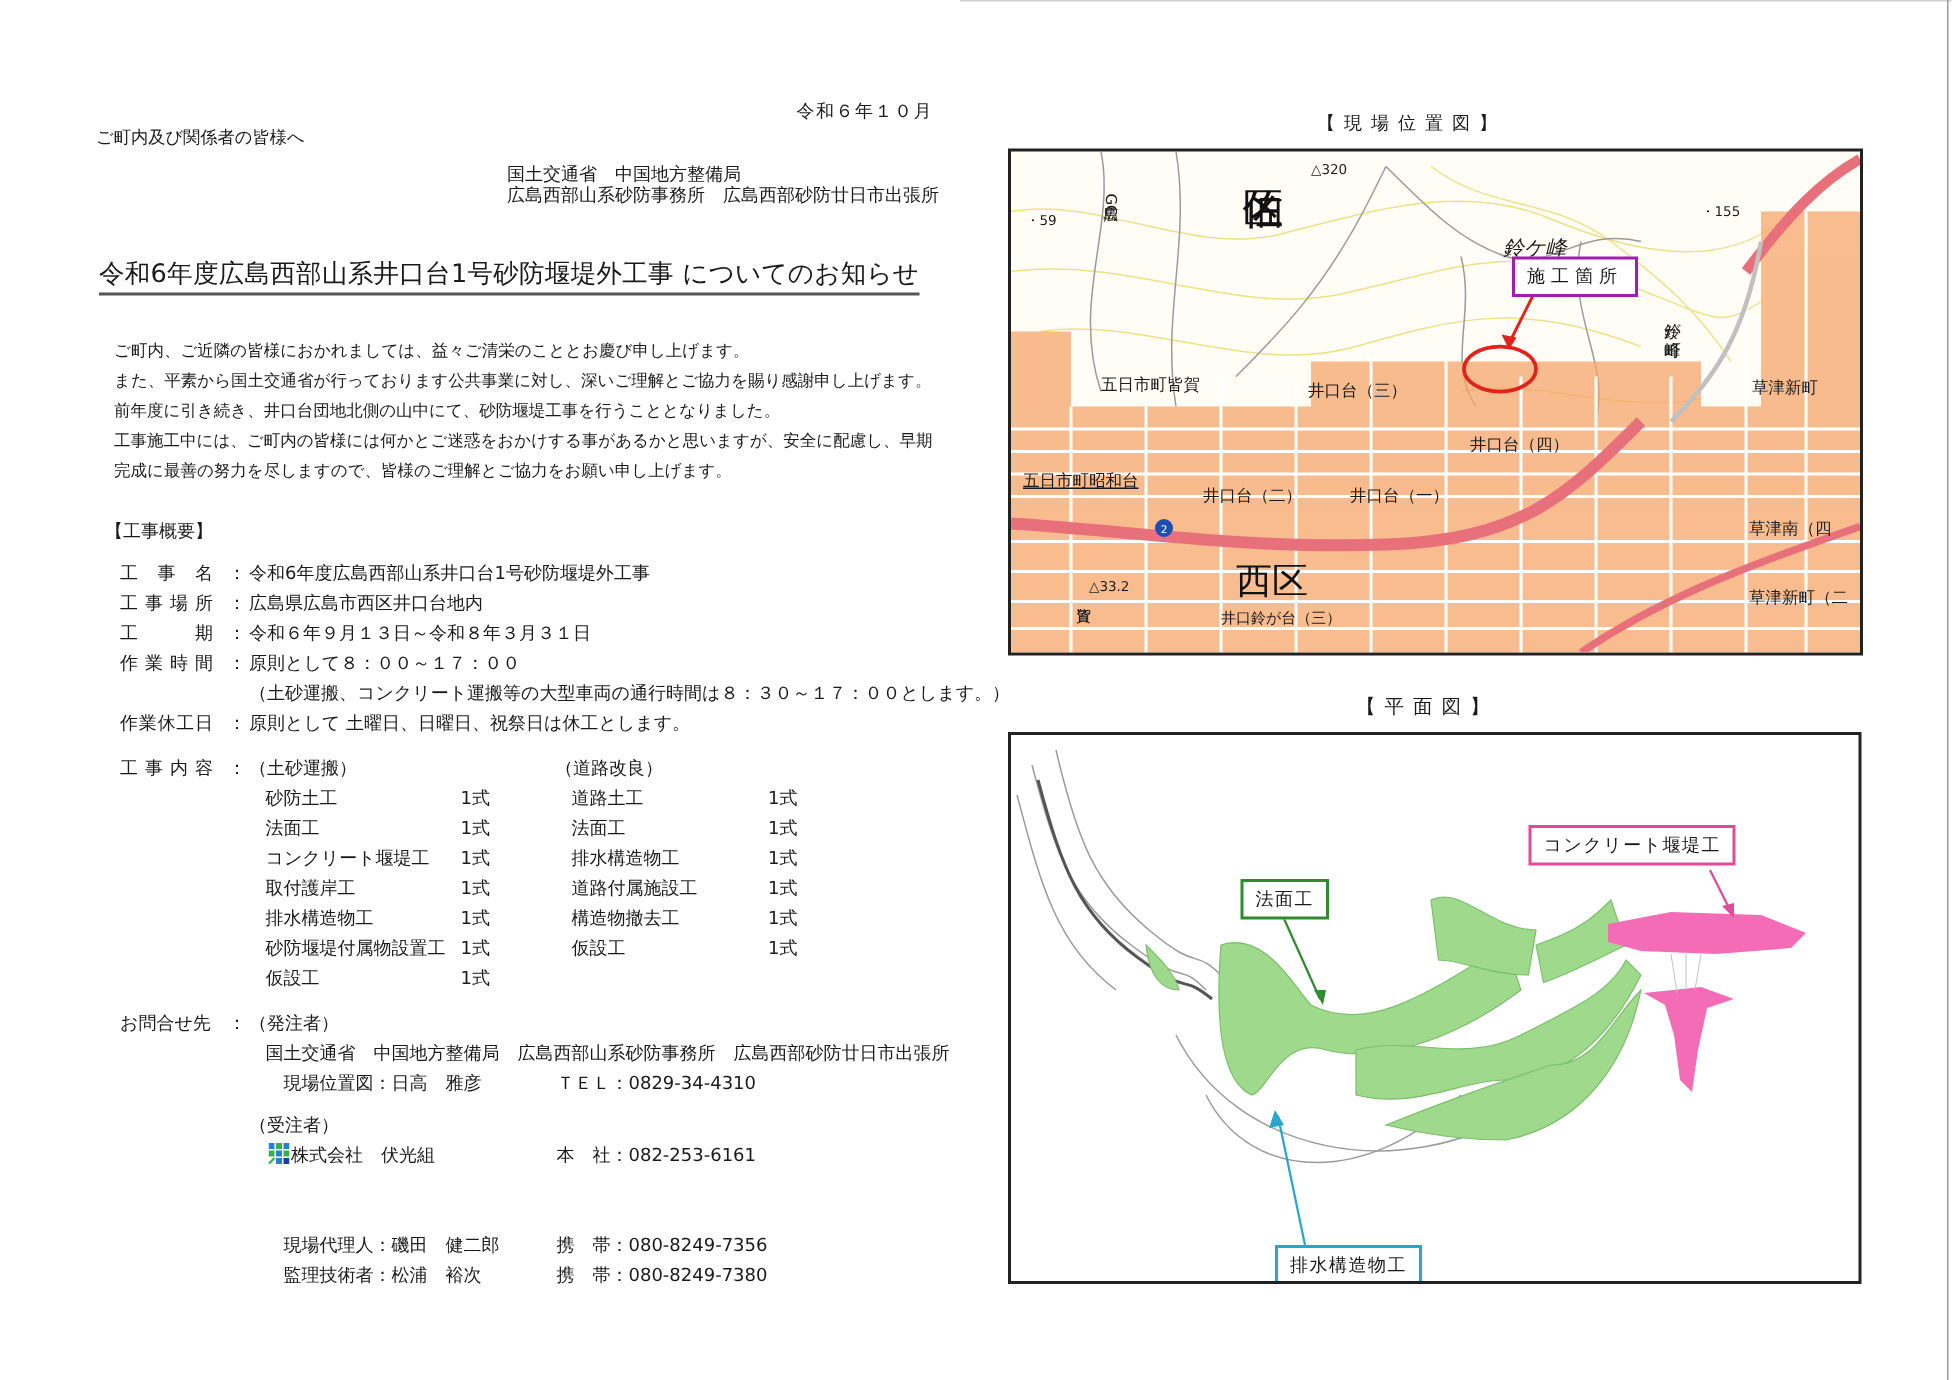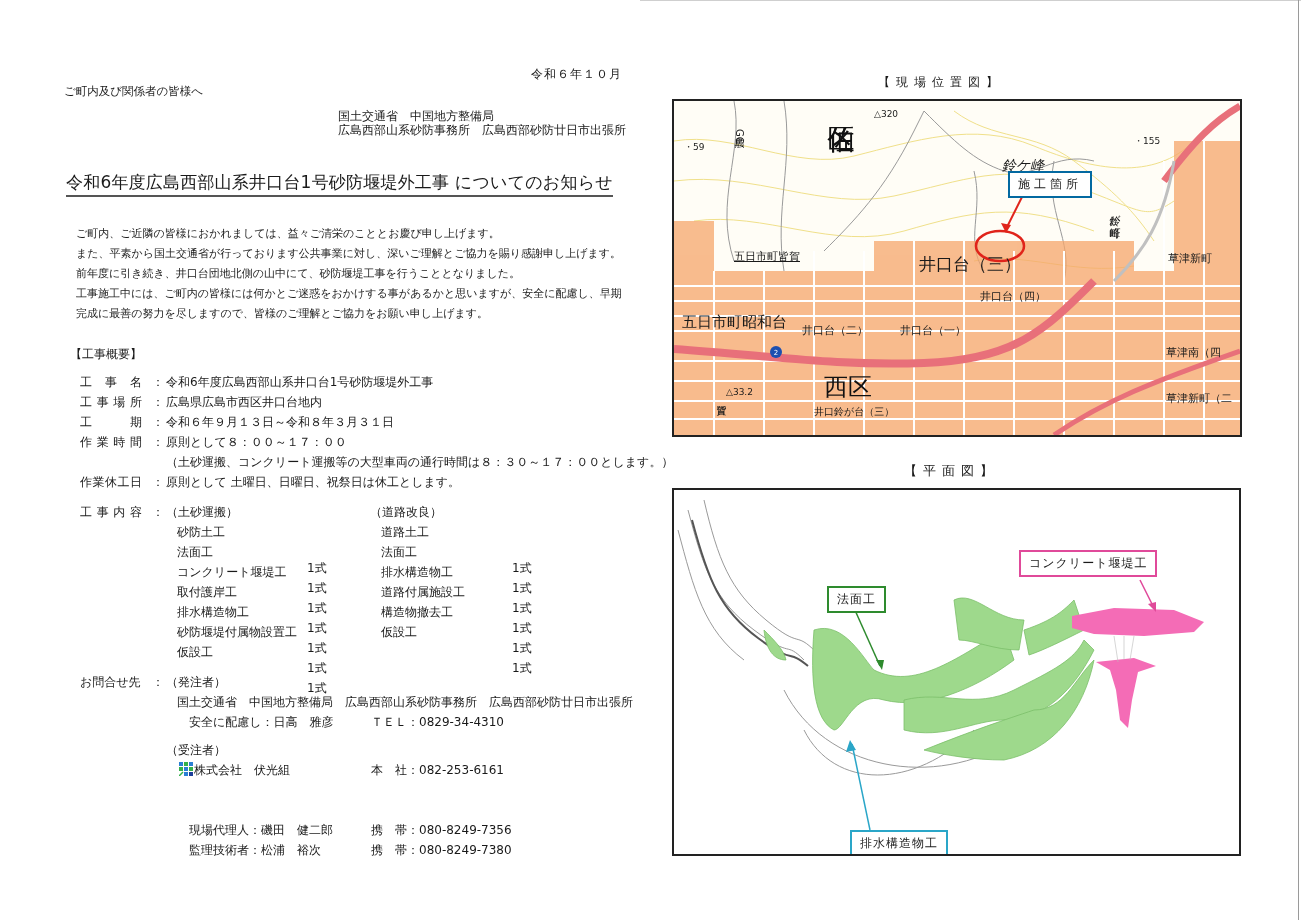--- a/index.html
+++ b/index.html
@@ -20,21 +20,21 @@
     left:66px; top:171px; font-size:17px; letter-spacing:0.2px;
     padding-bottom:1px; border-bottom:2px solid #555;
   }
   .greet { left:76px; font-size:11px; }
   .section-h { left:70px; top:346px; font-size:12px; }
   .ov-label { left:80px; width:82px; font-size:12px; display:flex; justify-content:space-between; }
   .ov-colon { left:152px; font-size:12px; }
   .ov-val { left:166px; font-size:12px; }
   .work-head { font-size:12px; }
   .work-item { font-size:12px; }
-  .work-qty { font-size:12px;margin-top:36px; }
+  .work-qty { font-size:12px; }
   .contact { font-size:12px; }
 
   .map-caption { left:878px; top:74px; font-size:12px; letter-spacing:6px; }
   .plan-caption { left:904px; top:462px; font-size:13px; letter-spacing:6px; }
 
   .map-box {
     position:absolute; left:672px; top:99px; width:566px; height:334px;
     border:2px solid #222; overflow:hidden; background:#fffdf6;
   }
   .plan-box {
@@ -148,21 +148,21 @@
 <div class="abs work-qty" style="left:512px; top:584px">1式</div>
 <div class="abs work-item" style="left:381px; top:604px">構造物撤去工</div>
 <div class="abs work-qty" style="left:512px; top:604px">1式</div>
 <div class="abs work-item" style="left:381px; top:624px">仮設工</div>
 <div class="abs work-qty" style="left:512px; top:624px">1式</div>
 
 <div class="abs contact" style="left:80px; top:674px">お問合せ先</div>
 <div class="abs contact" style="left:152px; top:674px">：</div>
 <div class="abs contact" style="left:166px; top:674px">（発注者）</div>
 <div class="abs contact" style="left:177px; top:694px">国土交通省　中国地方整備局　広島西部山系砂防事務所　広島西部砂防廿日市出張所</div>
-<div class="abs contact" style="left:189px; top:714px">安全に配慮し：日高　雅彦</div>
+<div class="abs contact" style="left:189px; top:714px">現場位置図：日高　雅彦</div>
 <div class="abs contact" style="left:371px; top:714px">ＴＥＬ：0829-34-4310</div>
 <div class="abs contact" style="left:166px; top:742px">（受注者）</div>
 <div class="abs contact" style="left:179px; top:762px">
   <svg class="logo" viewBox="0 0 14 14">
     <rect x="0" y="0" width="4" height="4" fill="#2a7fd4"></rect>
       <rect x="5" y="0" width="4" height="4" fill="#35b04a"></rect>
     <rect x="10" y="0" width="4" height="4" fill="#2a7fd4"></rect>
       <rect x="0" y="5" width="4" height="4" fill="#35b04a"></rect>
     <rect x="5" y="5" width="4" height="4" fill="#2a7fd4"></rect>
       <rect x="10" y="5" width="4" height="4" fill="#35b04a"></rect>
@@ -234,36 +234,36 @@
 
     <ellipse cx="326" cy="145" rx="24" ry="15" fill="none" stroke="#e0241b" stroke-width="2.5"></ellipse>
     <line x1="352" y1="88" x2="332" y2="128" stroke="#e0241b" stroke-width="2"></line>
     <polygon points="332,132 327,122 337,124" fill="#e0241b"></polygon>
   </svg>
   <div class="abs" style="left:150px; top:4px; font-size:27px; line-height:34px; writing-mode:vertical-rl; color:#111;">佐伯区</div>
   <div class="abs" style="left:150px; top:270px; font-size:24px; color:#111;">西区</div>
   <div class="abs" style="left:58px; top:28px; font-size:10px; writing-mode:vertical-rl;">広島GC</div>
   <div class="abs" style="left:328px; top:56px; font-size:14px; font-style:italic;">鈴ケ峰</div>
   <div class="abs" style="left:432px; top:106px; font-size:11px; writing-mode:vertical-rl;">鈴が峰町</div>
-  <div class="abs" style="left:60px; top:148px; font-size:11px;text-decoration:underline;">五日市町皆賀</div>
-  <div class="abs" style="left:8px; top:212px; font-size:15px;">五日市町昭和台</div>
-  <div class="abs" style="left:198px; top:152px; font-size:17px;margin-left:47px;">井口台（三）</div>
+  <div class="abs" style="left:60px; top:148px; font-size:11px;">五日市町皆賀</div>
+  <div class="abs" style="left:8px; top:212px; font-size:11px;text-decoration:underline;">五日市町昭和台</div>
+  <div class="abs" style="left:198px; top:152px; font-size:11px;">井口台（三）</div>
   <div class="abs" style="left:306px; top:188px; font-size:11px;">井口台（四）</div>
   <div class="abs" style="left:128px; top:222px; font-size:11px;">井口台（二）</div>
   <div class="abs" style="left:226px; top:222px; font-size:11px;">井口台（一）</div>
   <div class="abs" style="left:140px; top:304px; font-size:10px;">井口鈴が台（三）</div>
   <div class="abs" style="left:494px; top:150px; font-size:11px;">草津新町</div>
   <div class="abs" style="left:492px; top:244px; font-size:11px;">草津南（四</div>
   <div class="abs" style="left:492px; top:290px; font-size:11px;">草津新町（二</div>
   <div class="abs" style="left:40px; top:296px; font-size:10px; writing-mode:vertical-rl;">皆賀</div>
   <div class="abs" style="left:200px; top:8px; font-size:9px;">△320</div>
   <div class="abs" style="left:460px; top:34px; font-size:9px;">・155</div>
   <div class="abs" style="left:10px; top:40px; font-size:9px;">・59</div>
   <div class="abs" style="left:52px; top:286px; font-size:9px;">△33.2</div>
-  <div class="callout" style="left:334px; top:70px; border:2px solid #0369a1; letter-spacing:4px;">施工箇所</div>
+  <div class="callout" style="left:334px; top:70px; border:2px solid #a21caf; letter-spacing:4px;">施工箇所</div>
 </div>
 
 <div class="abs plan-caption">【平面図】</div>
 <div class="plan-box">
   <svg width="565" height="364" viewBox="0 0 565 364" style="position:absolute;left:0;top:0">
 
     <g fill="none" stroke="#9a9a9a" stroke-width="1">
       <path d="M14,20 C30,80 40,110 80,140 S110,150 130,170"></path>
       <path d="M30,10 C44,70 56,100 92,130 S120,140 142,162"></path>
       <path d="M4,40 C20,100 30,140 70,170"></path>

